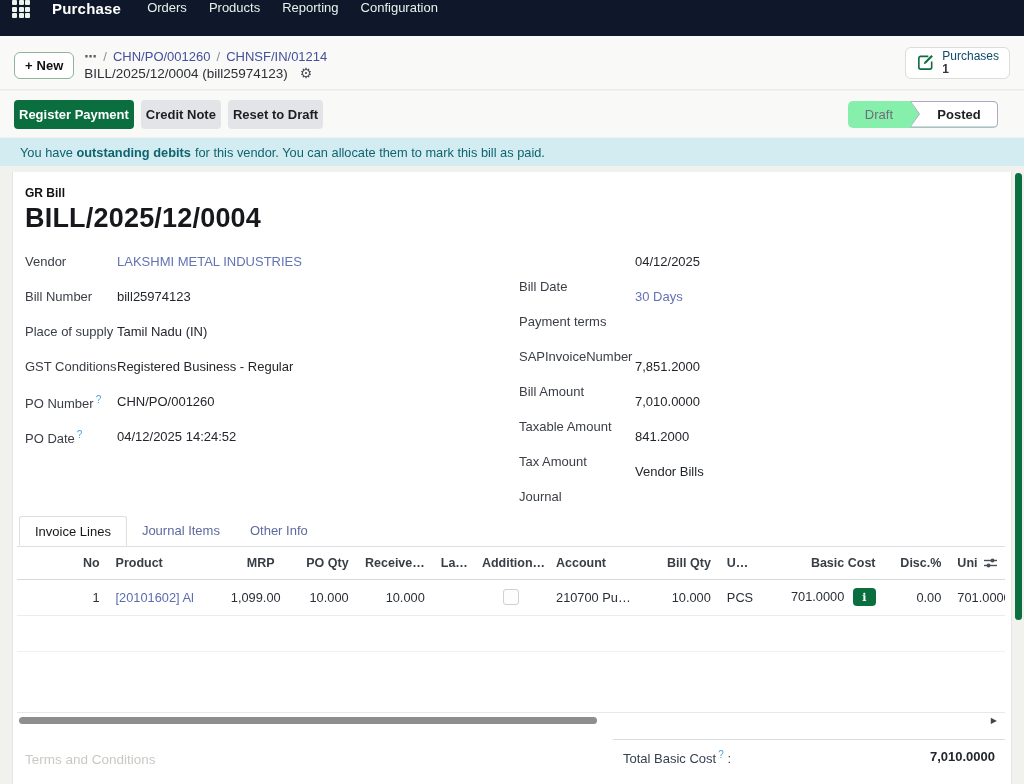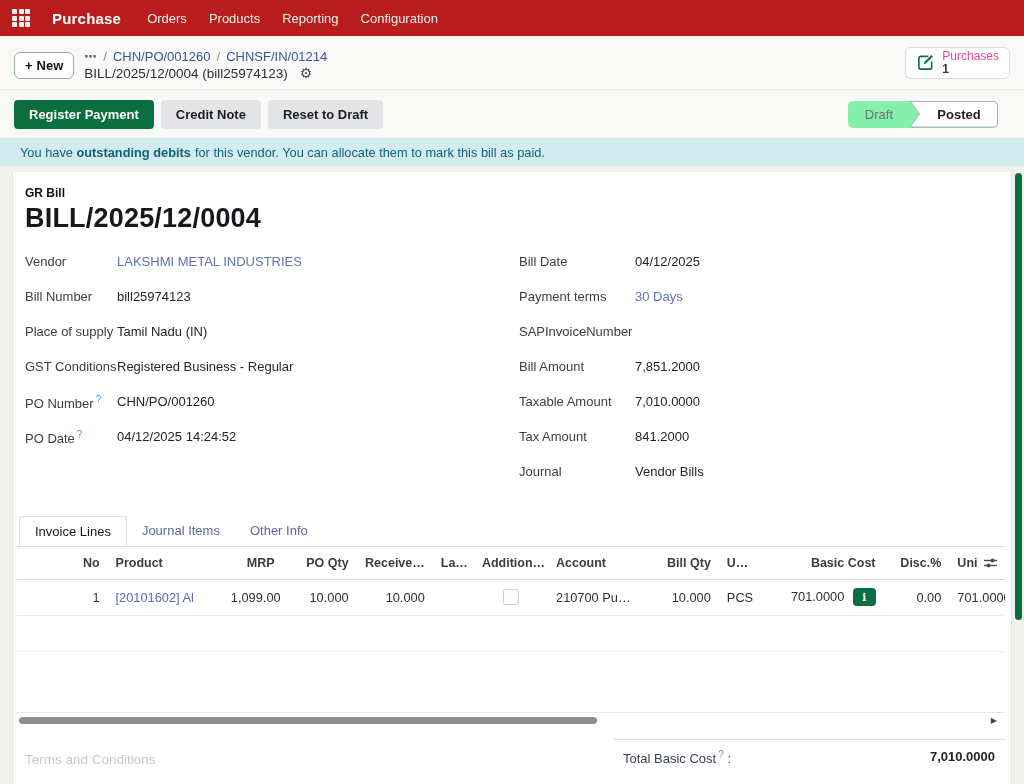--- a/index.html
+++ b/index.html
@@ -2,21 +2,21 @@
 <html><head>
 <meta charset="utf-8">
 <style>
   * { margin:0; padding:0; box-sizing:border-box; }
   html,body { width:1024px; height:784px; overflow:hidden;
     font-family:"Liberation Sans","DejaVu Sans",sans-serif; background:#f1f1ed; }
   body { position:relative; color:#23262b; }
 
   
   .navbar { position:absolute; top:0; left:0; width:1024px; height:36px;
-    background:#b91c1c; display:flex; align-items:center; padding:0 12px; gap:22px; }
+    background:#0f172a; display:flex; padding:0 12px; gap:22px; }
   .grid-icon { width:18px; height:18px; display:grid; grid-template-columns:repeat(3,5px);
     grid-template-rows:repeat(3,5px); gap:1.5px; cursor:pointer; }
   .grid-icon i { background:#eaf4ec; border-radius:1px; }
   .app-name { color:#fff; font-size:15px; font-weight:700; letter-spacing:.2px; cursor:pointer; margin-right:4px;}
   .nav-item { color:#e7f2ea; font-size:13px; cursor:pointer; }
 
   
   .control { position:absolute; top:36px; left:0; width:1024px; height:54px;
     background:#f9f9f7; border-bottom:1px solid #ebebe7; display:flex;
     align-items:center; justify-content:space-between; padding:0 14px; }
@@ -27,29 +27,29 @@
   .crumbs { display:flex; flex-direction:column; gap:1px; padding-top:3px;}
   .crumb-line { display:flex; align-items:center; gap:6px; font-size:13px; }
   .crumb-link { color:#44509a; font-weight:500; text-decoration:none; cursor:pointer; }
   .crumb-ellipsis { color:#5a6068; cursor:pointer; font-weight:700; }
   .crumb-sep { color:#8a8f98; }
   .crumb-current { color:#2c2f35; font-size:13.5px; }
   .gear-icon { color:#4a4f57; font-size:14px; margin-left:6px; cursor:pointer; }
   .stat-btn { min-width:88px; height:32px; background:#fff; border:1px solid #dcdcd8;
     border-radius:6px; display:flex; align-items:center; gap:7px; padding:0 10px; cursor:pointer; }
   .stat-text { display:flex; flex-direction:column; line-height:1.05; }
-  .stat-label { font-size:12px; color:#ec4899; }
+  .stat-label { font-size:12px; color:#0c4a6e; }
   .stat-count { font-size:12px; font-weight:700; color:#33373d; }
 
   
   .actions-row { position:absolute; top:91px; left:0; width:1024px; height:46px;
     background:#f9f9f7; display:flex; align-items:center; justify-content:space-between;
     padding:0 14px 0 14px; }
   .btn-group { display:flex; gap:7px; }
-  .btn { height:29px; padding:0 15px; border:none; border-radius:4px; font-size:13px;
+  .btn { height:29px; padding:0 5px; border:none; border-radius:4px; font-size:13px;
     font-weight:700; cursor:pointer; font-family:inherit; }
   .btn-primary { background:#0a6e3e; color:#fff; }
   .btn-secondary { background:#e3e4e8; color:#1c1e22; }
   .statusbar { display:flex; align-items:flex-end; background:#86efac; border-radius:5px;
     height:27px; margin-right:12px; }
   .status-draft { padding:0 17px; font-size:13px; color:#6e6e79; line-height:27px; cursor:pointer; }
   .status-posted { position:relative; height:27px; width:88px; background:#b3a4c7; cursor:pointer;
     clip-path:polygon(0 0,100% 0,100% 100%,0 100%,9px 50%); border-radius:0 5px 5px 0; }
   .status-posted .inner { position:absolute; inset:1px; background:#fff;
     clip-path:polygon(0 0,100% 0,100% 100%,0 100%,9px 50%); border-radius:0 4px 4px 0;
@@ -68,21 +68,21 @@
     padding:14px 6px 0 4px; }
   .doc-type { font-size:12px; font-weight:700; color:#111; padding-left:8px; }
   .sheet-title { font-size:27px; font-weight:700; color:#16181c; margin:3px 0 0 8px;
     letter-spacing:.2px; }
   .fields { display:flex; margin-top:20px; }
   .fcol-left { width:494px; }
   .fcol-right { flex:1; }
   .frow { height:35px; display:flex; align-items:flex-start; }
   .flabel { font-size:13px; color:#3a3e45; padding-left:8px; }
   .fcol-left .flabel { width:100px; }
-  .fcol-right .flabel { width:124px; }
+  .fcol-right .flabel { width:124px;margin-top:25px; }
   .fhelp { color:#4aa3df; font-size:10px; vertical-align:super; margin-left:2px; }
   .fvalue { font-size:13px; color:#23262b; }
   .fvalue.link { color:#6273b4; cursor:pointer; }
 
   
   .tabs { display:flex; margin-top:17px; border-bottom:1px solid #dcdfe2; padding-left:2px; }
   .tab { height:30px; line-height:29px; padding:0 15px; font-size:13px; color:#5e699c;
     cursor:pointer; }
   .tab.active { background:#fff; border:1px solid #dcdfe2; border-bottom:1px solid #fff;
     border-radius:3px 3px 0 0; color:#16181c; margin-bottom:-1px; }

